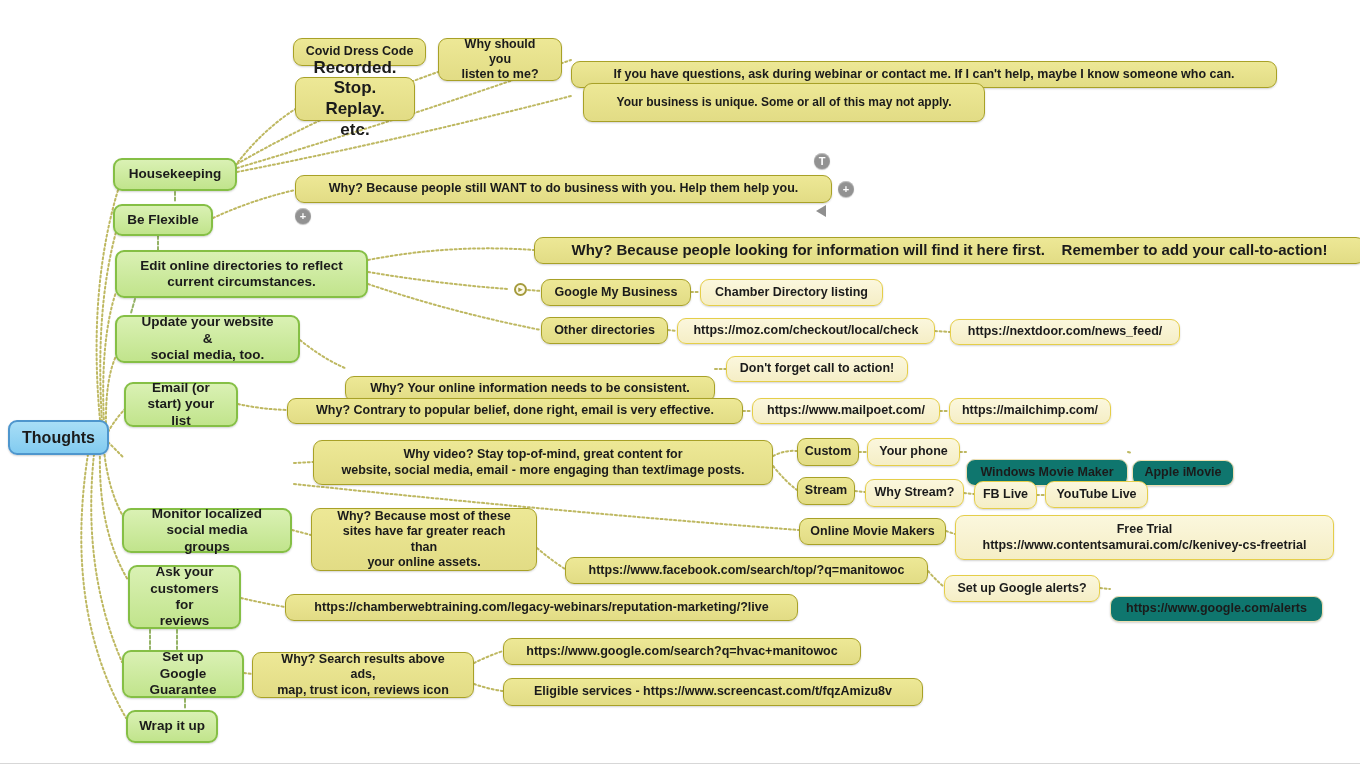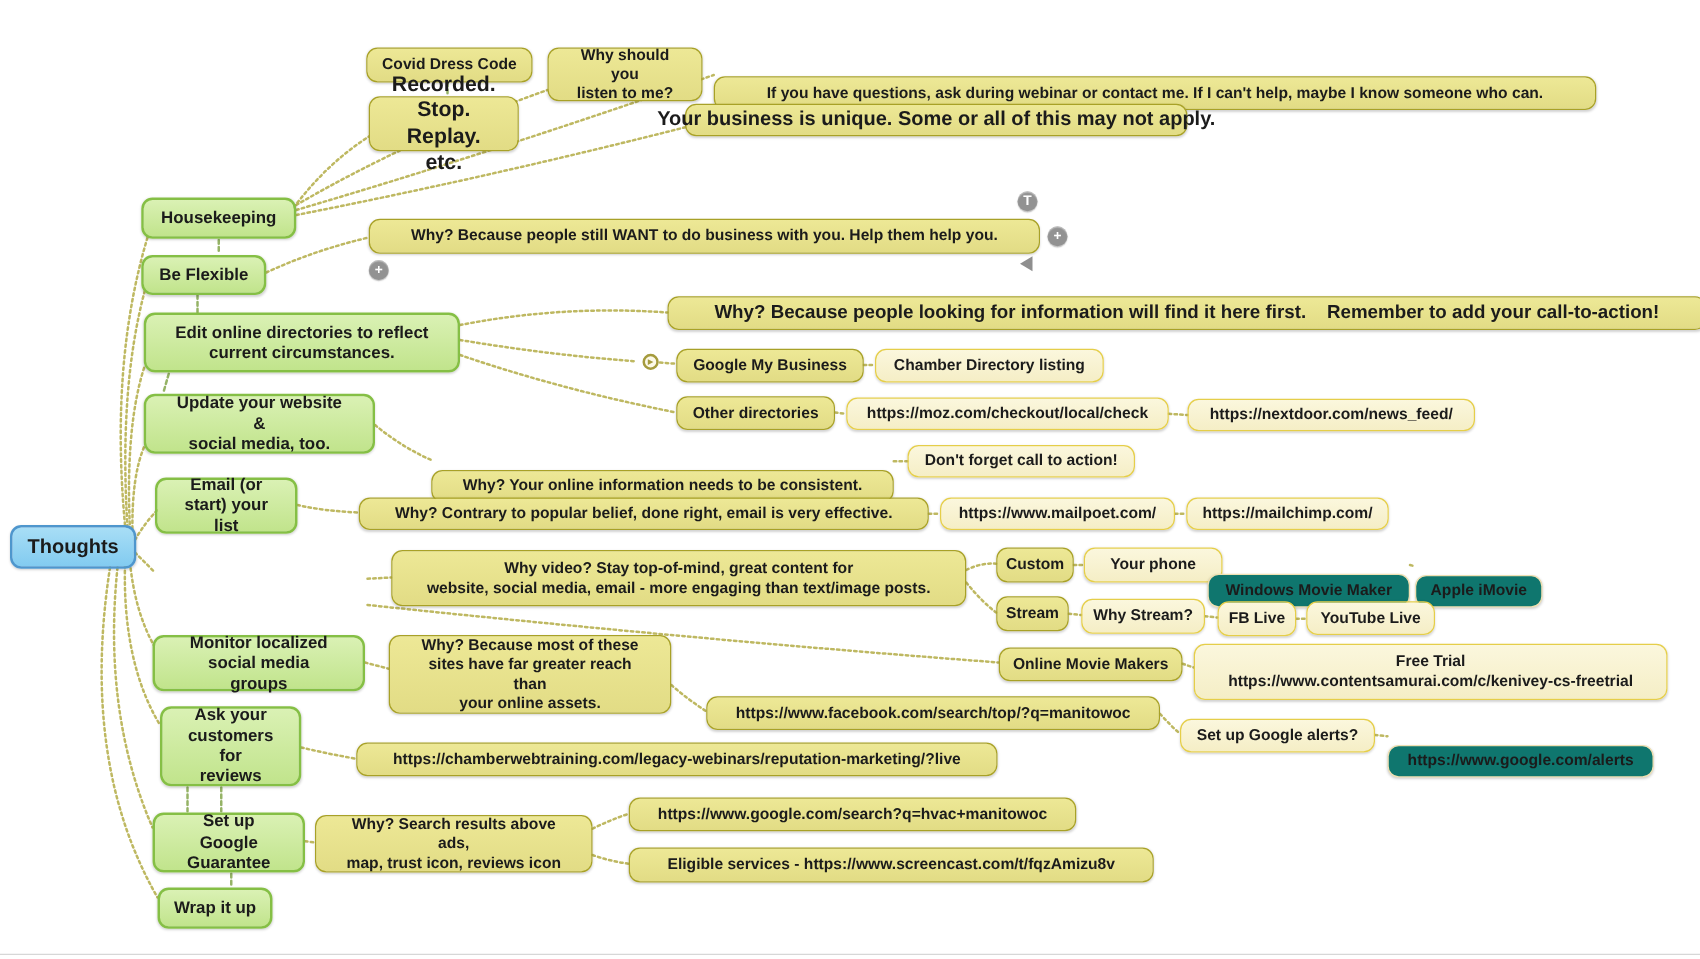--- a/index.html
+++ b/index.html
@@ -89,21 +89,21 @@
     </svg>
   <div class="bottom-edge"></div>
 <div class="node s-blue oneline" style="left: 8px; top: 420px; width: 101px; height: 35px; font-size: 16px;">Thoughts</div>
     <div class="node s-green oneline" style="left: 113px; top: 158px; width: 124px; height: 33px; font-size: 13.5px;">Housekeeping</div>
     <div class="node s-yellow oneline" style="left: 293px; top: 38px; width: 133px; height: 28px; font-size: 12.5px;">Covid Dress Code</div>
     <div class="node s-yellow multiline" style="left: 438px; top: 38px; width: 124px; height: 43px; font-size: 12.5px;">Why should you
 listen to me?</div>
     <div class="node s-yellow oneline" style="left: 571px; top: 43px; width: 706px; height: 27px; font-size: 12.5px; margin-top: 18px;">If you have questions, ask during webinar or contact me. If I can't help, maybe I know someone who can.</div>
     <div class="node s-yellow multiline" style="left: 295px; top: 77px; width: 120px; height: 44px; font-size: 17px;">Recorded. Stop.
 Replay. etc.</div>
-    <div class="node s-yellow oneline" style="left: 548px; top: 83px; width: 402px; height: 26px; font-size: 16px;">Your business is unique. Some or all of this may not apply.</div>
+    <div class="node s-yellow oneline" style="left: 583px; top: 83px; width: 402px; height: 39px; font-size: 12px;">Your business is unique. Some or all of this may not apply.</div>
     <div class="node s-green oneline" style="left: 113px; top: 204px; width: 100px; height: 32px; font-size: 13.5px;">Be Flexible</div>
     <div class="node s-yellow oneline" style="left: 295px; top: 175px; width: 537px; height: 28px; font-size: 12.5px;">Why? Because people still WANT to do business with you. Help them help you.</div>
     <div class="node s-green multiline" style="left: 115px; top: 250px; width: 253px; height: 48px; font-size: 13.5px;">Edit online directories to reflect
 current circumstances.</div>
     <div class="node s-yellow oneline" style="left: 534px; top: 237px; width: 831px; height: 27px; font-size: 15px;">Why? Because people looking for information will find it here first. &nbsp; &nbsp;Remember to add your call-to-action!</div>
     <div class="node s-yellow oneline" style="left: 541px; top: 279px; width: 150px; height: 27px; font-size: 12.5px;">Google My Business</div>
     <div class="node s-paleyellow oneline" style="left: 700px; top: 279px; width: 183px; height: 27px; font-size: 12.5px;">Chamber Directory listing</div>
     <div class="node s-yellow oneline" style="left: 541px; top: 317px; width: 127px; height: 27px; font-size: 12.5px;">Other directories</div>
     <div class="node s-paleyellow oneline" style="left: 677px; top: 318px; width: 258px; height: 26px; font-size: 12.5px;">https://moz.com/checkout/local/check</div>
     <div class="node s-paleyellow oneline" style="left: 950px; top: 319px; width: 230px; height: 26px; font-size: 12.5px;">https://nextdoor.com/news_feed/</div>
@@ -112,21 +112,21 @@
     <div class="node s-yellow oneline" style="left: 345px; top: 376px; width: 370px; height: 26px; font-size: 12.5px;">Why? Your online information needs to be consistent.</div>
     <div class="node s-paleyellow oneline" style="left: 726px; top: 356px; width: 182px; height: 26px; font-size: 12.5px;">Don't forget call to action!</div>
     <div class="node s-green multiline" style="left: 124px; top: 382px; width: 114px; height: 45px; font-size: 13.5px;">Email (or
 start) your list</div>
     <div class="node s-yellow oneline" style="left: 287px; top: 398px; width: 456px; height: 26px; font-size: 12.5px;">Why? Contrary to popular belief, done right, email is very effective.</div>
     <div class="node s-paleyellow oneline" style="left: 752px; top: 398px; width: 188px; height: 26px; font-size: 12.5px;">https://www.mailpoet.com/</div>
     <div class="node s-paleyellow oneline" style="left: 949px; top: 398px; width: 162px; height: 26px; font-size: 12.5px;">https://mailchimp.com/</div>
     <div class="node s-yellow multiline" style="left: 313px; top: 440px; width: 460px; height: 45px; font-size: 12.5px;">Why video? Stay top-of-mind, great content for
 website, social media, email - more engaging than text/image posts.</div>
     <div class="node s-yellow oneline" style="left: 797px; top: 438px; width: 62px; height: 28px; font-size: 12.5px;">Custom</div>
-    <div class="node s-paleyellow oneline" style="left: 867px; top: 438px; width: 111px; height: 28px; font-size: 12.5px;">Your phone</div>
+    <div class="node s-paleyellow oneline" style="left: 867px; top: 438px; width: 93px; height: 28px; font-size: 12.5px;">Your phone</div>
     <div class="node s-faint oneline" style="left: 966px; top: 439px; width: 162px; height: 27px; font-size: 12.5px;">Windows Movie Maker</div>
     <div class="node s-faint oneline" style="left: 1132px; top: 440px; width: 102px; height: 26px; font-size: 12.5px;">Apple iMovie</div>
     <div class="node s-yellow oneline" style="left: 797px; top: 477px; width: 58px; height: 28px; font-size: 12.5px;">Stream</div>
     <div class="node s-paleyellow oneline" style="left: 865px; top: 479px; width: 99px; height: 28px; font-size: 12.5px;">Why Stream?</div>
     <div class="node s-paleyellow oneline" style="left: 974px; top: 481px; width: 63px; height: 28px; font-size: 12.5px;">FB Live</div>
     <div class="node s-paleyellow oneline" style="left: 1045px; top: 481px; width: 103px; height: 27px; font-size: 12.5px;">YouTube Live</div>
     <div class="node s-green multiline" style="left: 122px; top: 508px; width: 170px; height: 45px; font-size: 13.5px;">Monitor localized
 social media groups</div>
     <div class="node s-yellow multiline" style="left: 311px; top: 508px; width: 226px; height: 63px; font-size: 12.5px;">Why? Because most of these
 sites have far greater reach than

